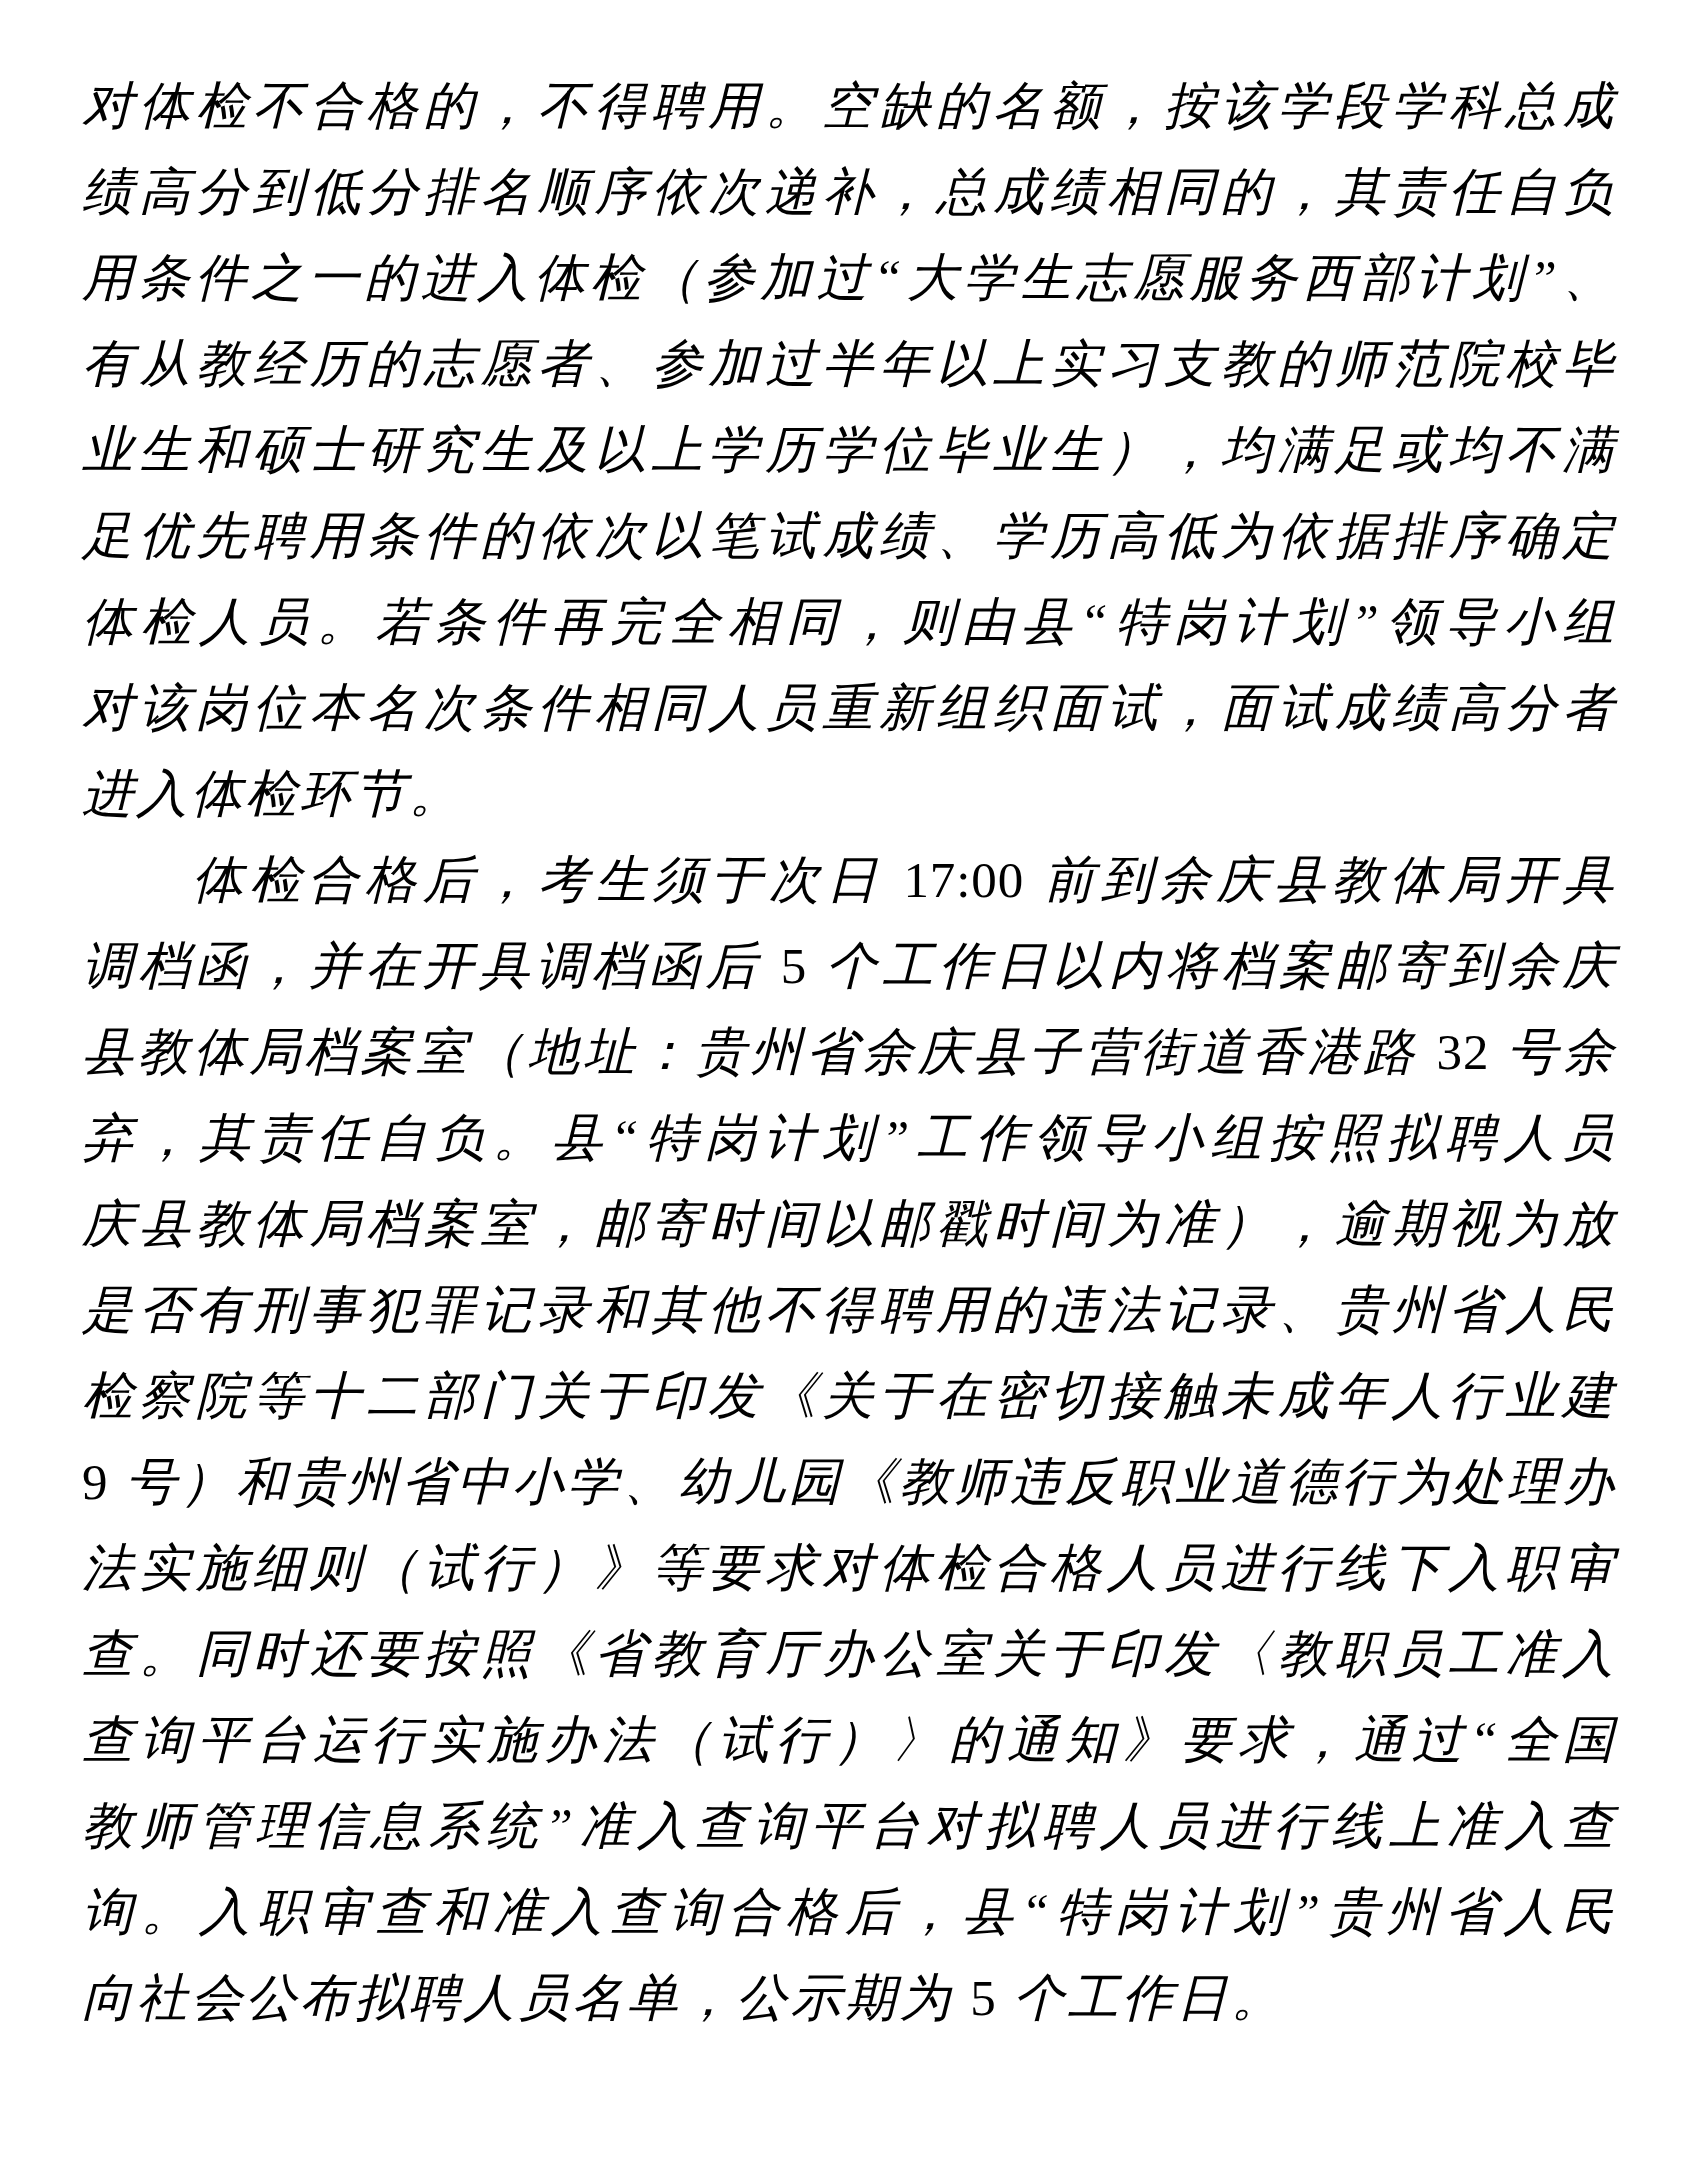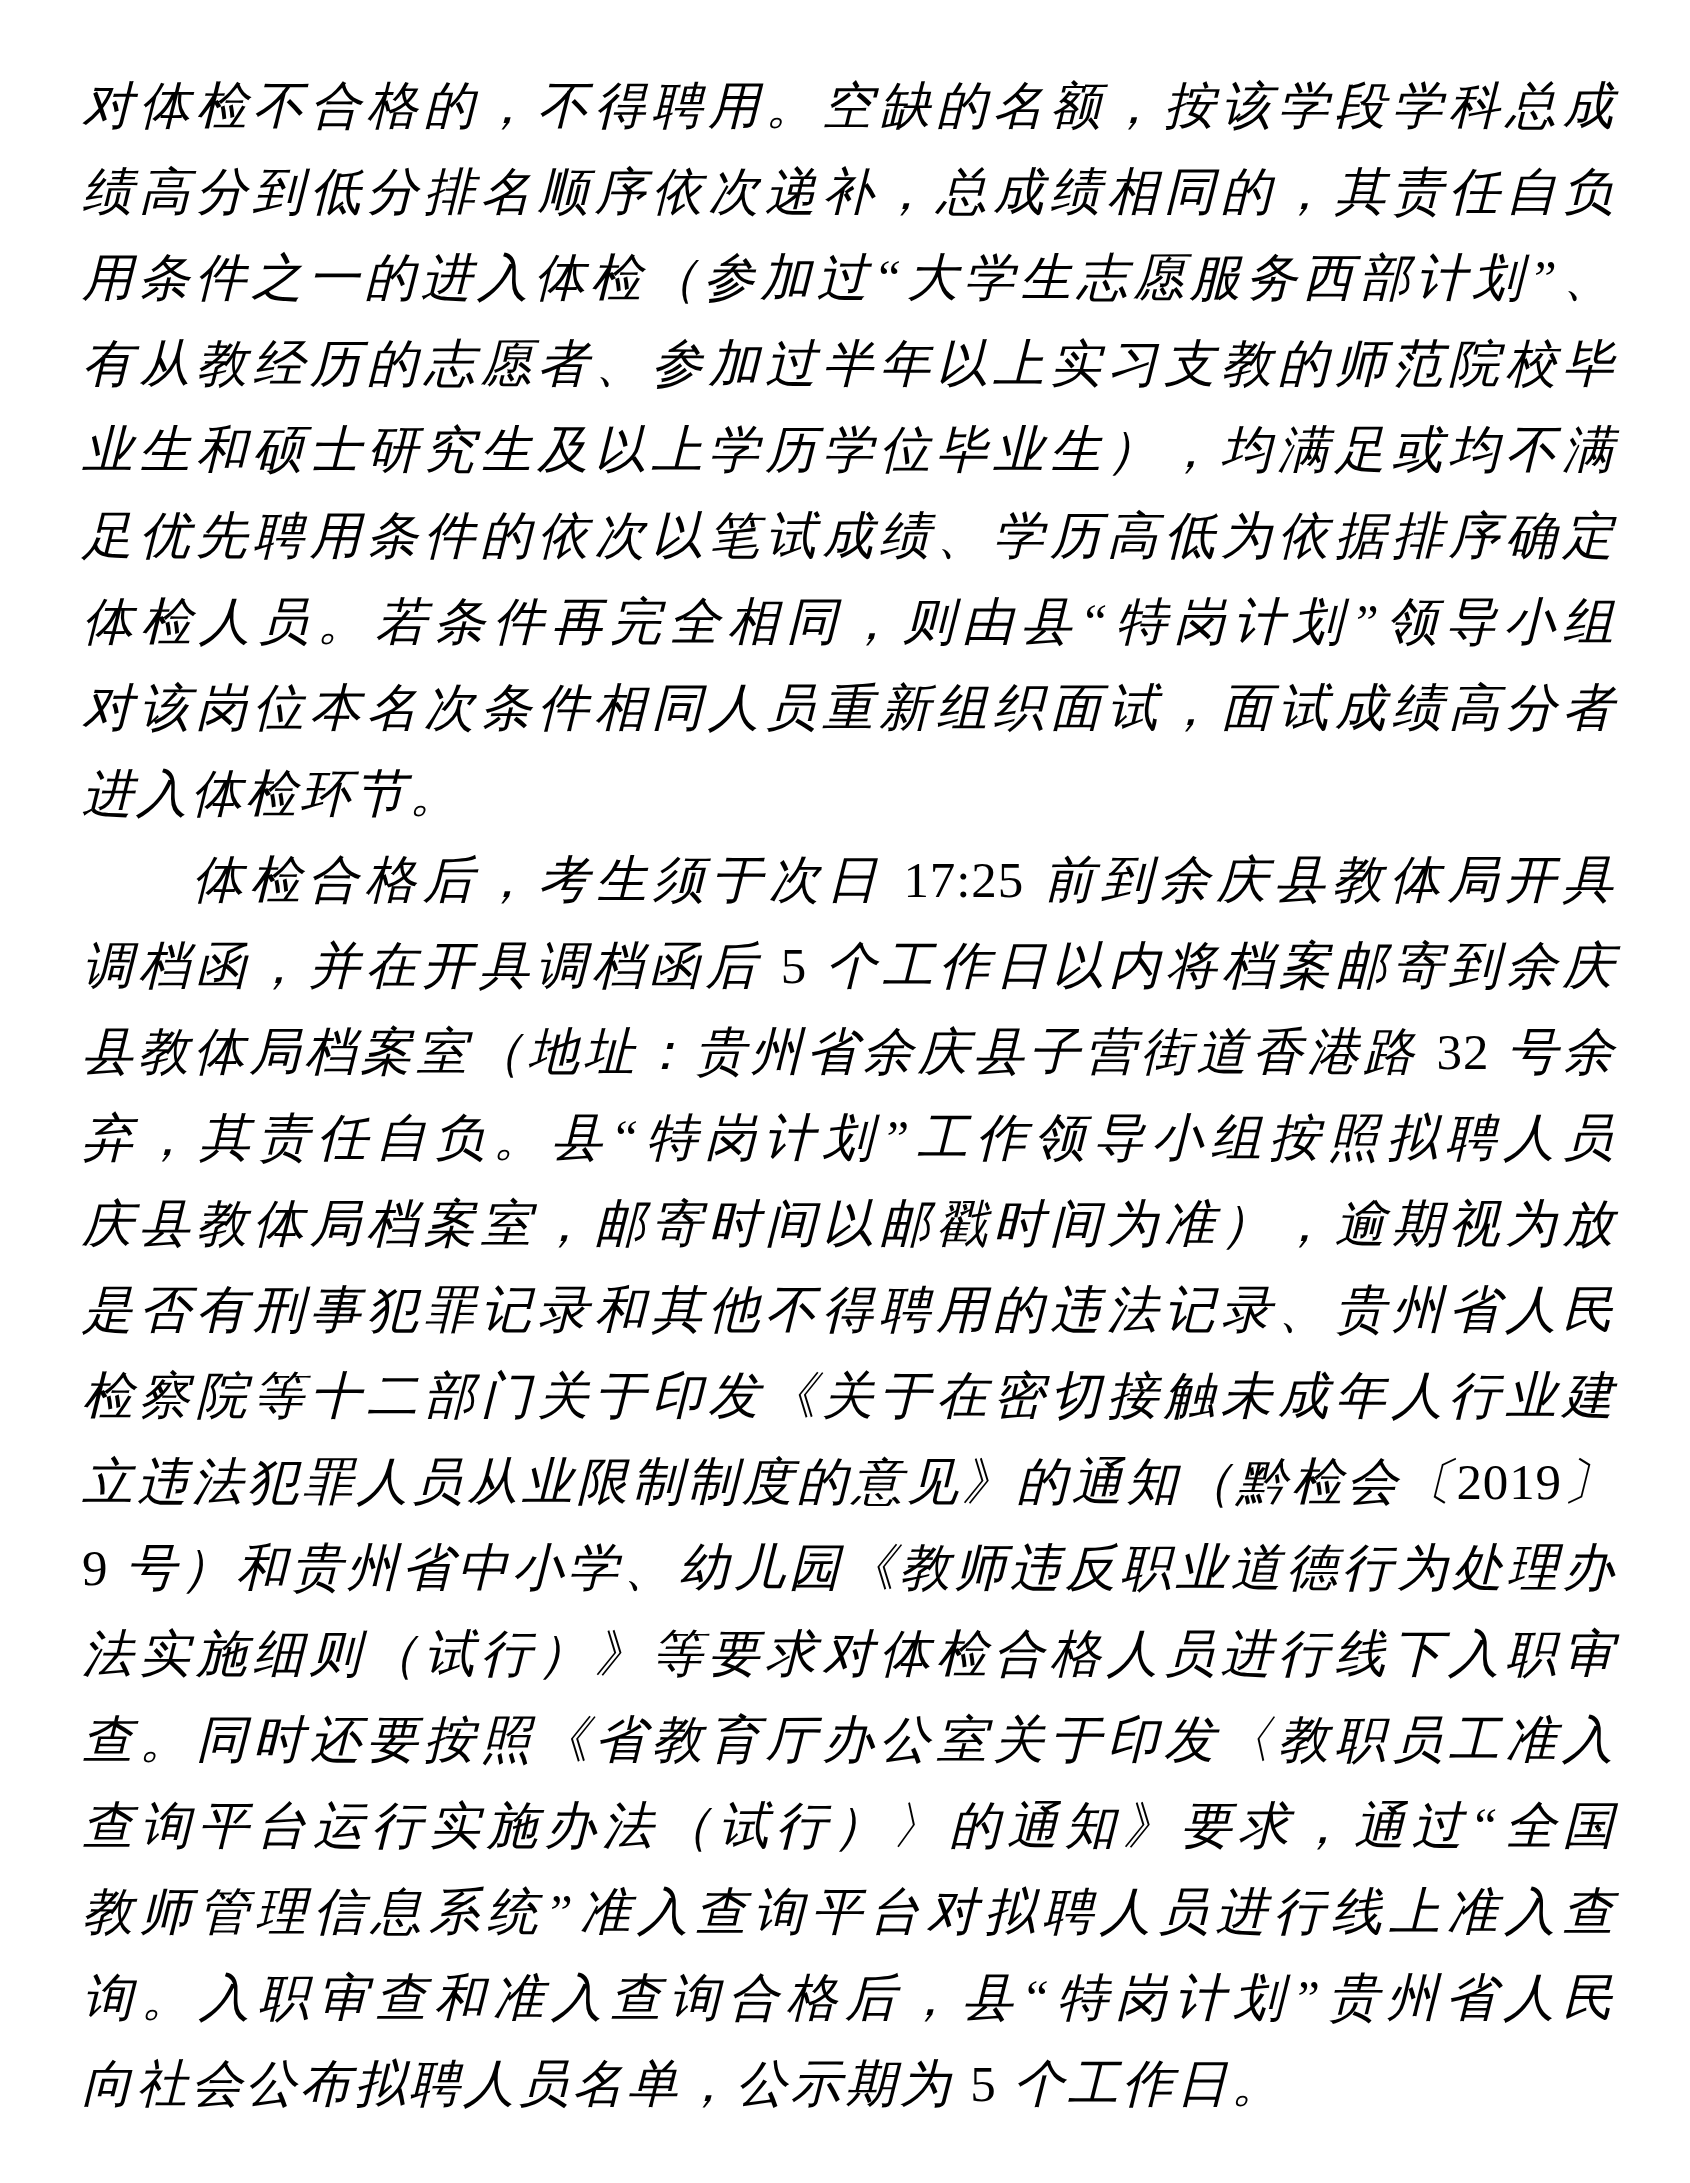--- a/index.html
+++ b/index.html
@@ -52,28 +52,27 @@
   <div class="content">
     <div class="line">对体检不合格的，不得聘用。空缺的名额，按该学段学科总成</div>
     <div class="line">绩高分到低分排名顺序依次递补，总成绩相同的，其责任自负</div>
     <div class="line">用条件之一的进入体检（参加过“大学生志愿服务西部计划”、</div>
     <div class="line">有从教经历的志愿者、参加过半年以上实习支教的师范院校毕</div>
     <div class="line">业生和硕士研究生及以上学历学位毕业生），均满足或均不满</div>
     <div class="line">足优先聘用条件的依次以笔试成绩、学历高低为依据排序确定</div>
     <div class="line">体检人员。若条件再完全相同，则由县“特岗计划”领导小组</div>
     <div class="line">对该岗位本名次条件相同人员重新组织面试，面试成绩高分者</div>
     <div class="line short">进入体检环节。</div>
-    <div class="line indent">体检合格后，考生须于次日 <span class="latin">17:25</span> 前到余庆县教体局开具</div>
+    <div class="line indent">体检合格后，考生须于次日 <span class="latin">17:00</span> 前到余庆县教体局开具</div>
     <div class="line">调档函，并在开具调档函后 <span class="latin">5</span> 个工作日以内将档案邮寄到余庆</div>
     <div class="line">县教体局档案室（地址：贵州省余庆县子营街道香港路 <span class="latin">32</span> 号余</div>
     <div class="line">弃，其责任自负。县“特岗计划”工作领导小组按照拟聘人员</div>
     <div class="line">庆县教体局档案室，邮寄时间以邮戳时间为准），逾期视为放</div>
     <div class="line">是否有刑事犯罪记录和其他不得聘用的违法记录、贵州省人民</div>
     <div class="line">检察院等十二部门关于印发《关于在密切接触未成年人行业建</div>
-    <div class="line">立违法犯罪人员从业限制制度的意见》的通知（黔检会〔<span class="latin">2019</span>〕</div>
     <div class="line"><span class="latin">9</span> 号）和贵州省中小学、幼儿园《教师违反职业道德行为处理办</div>
     <div class="line">法实施细则（试行）》等要求对体检合格人员进行线下入职审</div>
     <div class="line">查。同时还要按照《省教育厅办公室关于印发〈教职员工准入</div>
     <div class="line">查询平台运行实施办法（试行）〉的通知》要求，通过“全国</div>
     <div class="line">教师管理信息系统”准入查询平台对拟聘人员进行线上准入查</div>
     <div class="line">询。入职审查和准入查询合格后，县“特岗计划”贵州省人民</div>
     <div class="line short">向社会公布拟聘人员名单，公示期为 <span class="latin">5</span> 个工作日。</div>
   </div>
 
 </div>

